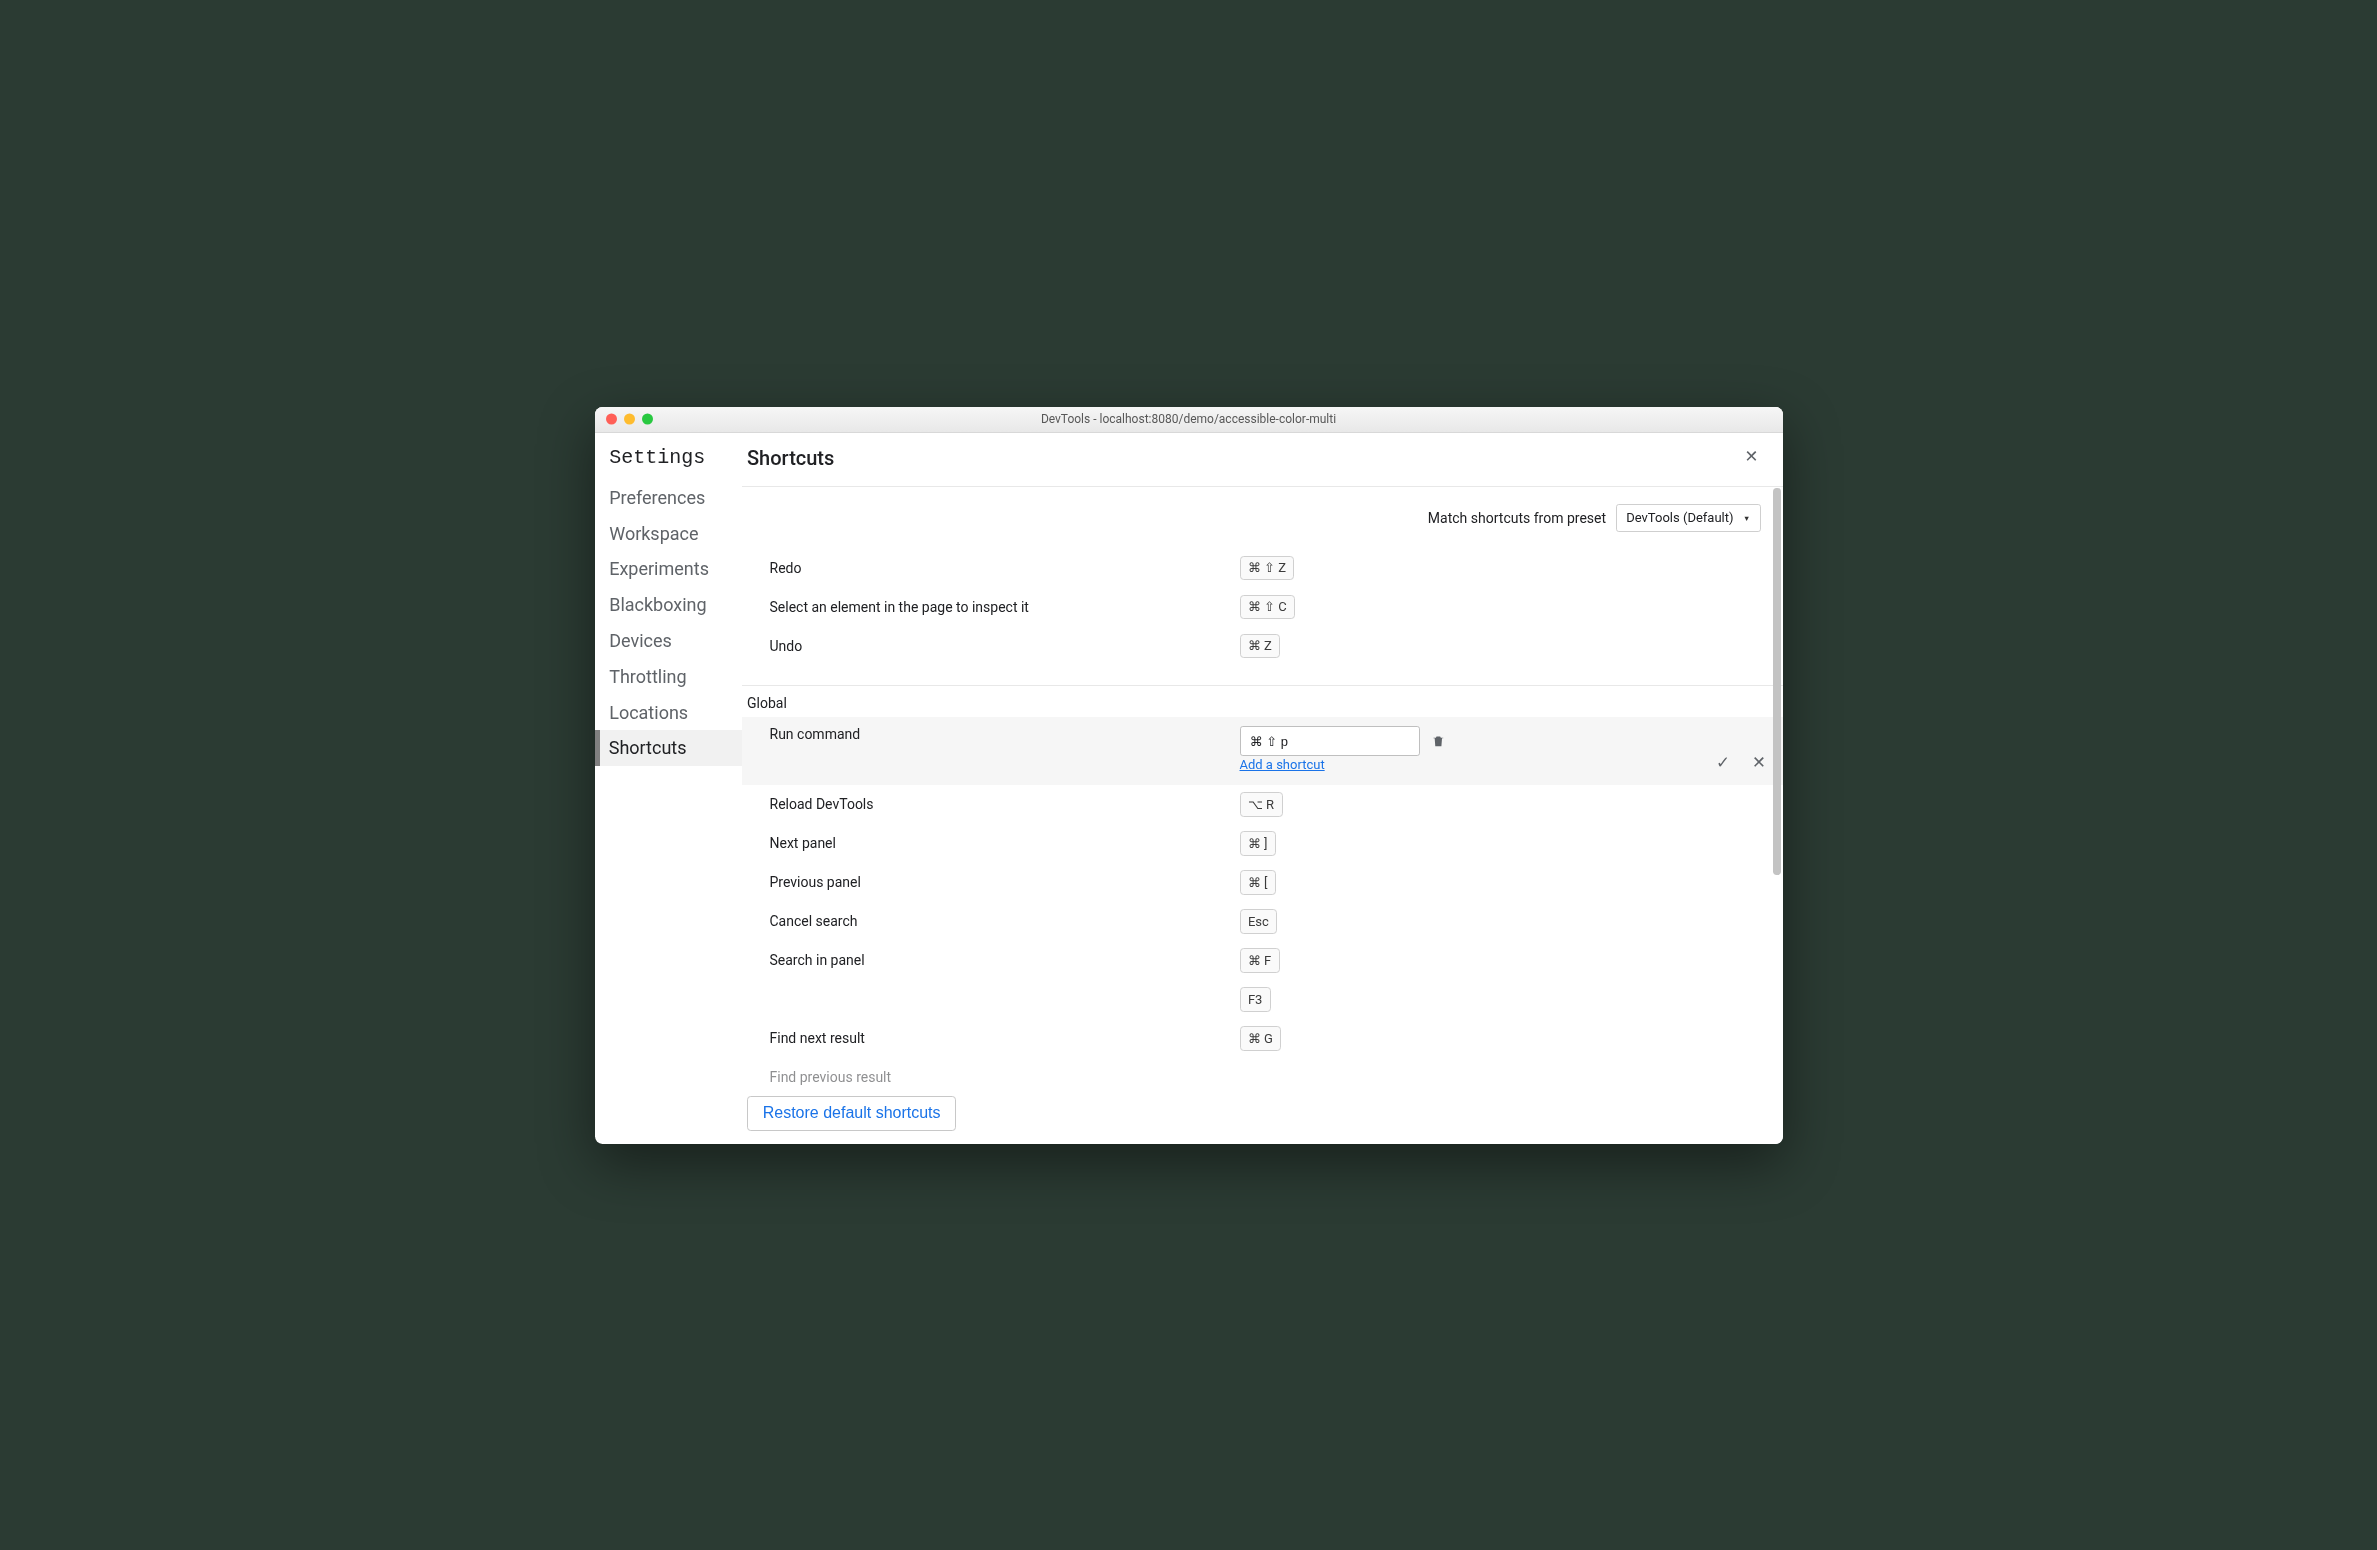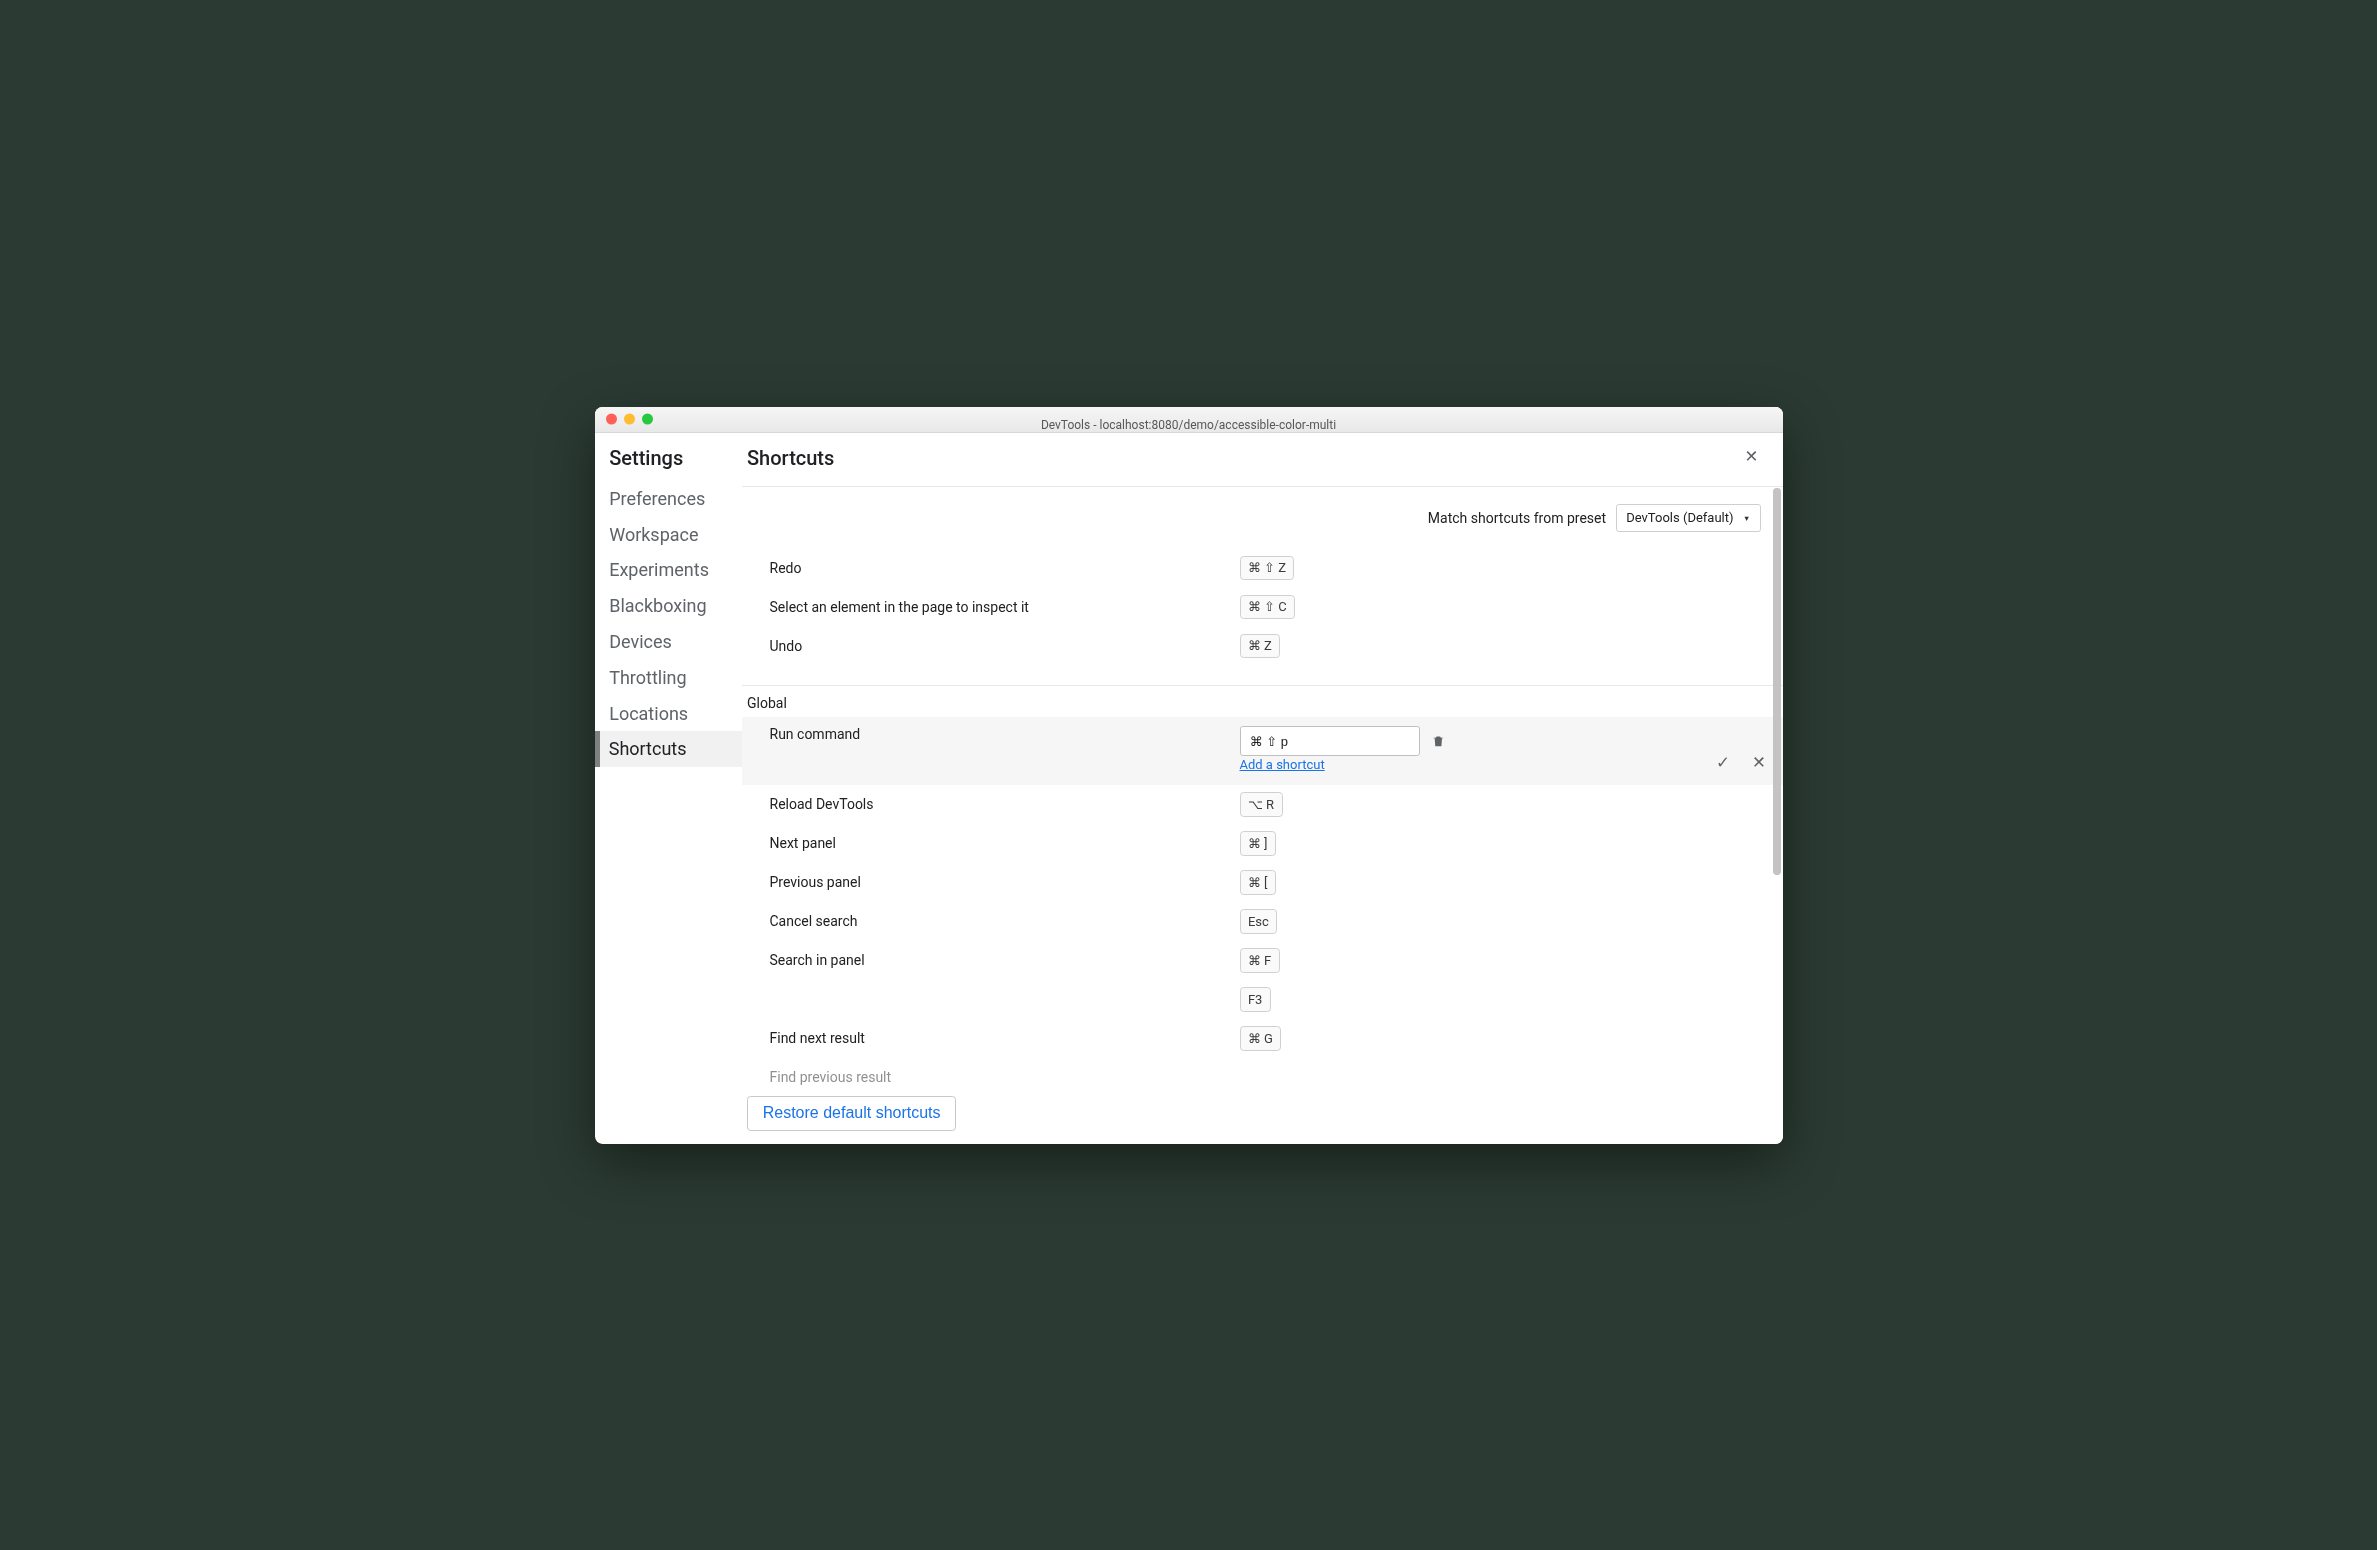--- a/index.html
+++ b/index.html
@@ -21,21 +21,21 @@
       overflow: hidden;
       display: flex;
       flex-direction: column;
       position: relative;
     }
     .titlebar {
       height: 26px;
       background: linear-gradient(#f6f6f6,#e8e8e8);
       border-bottom: 0.9px solid #d8d8d8;
       display: flex;
-      align-items: flex-end;
+      align-items: center;
       position: relative;
     }
     .traffic {
       display: flex;
       gap: 7.4px;
       position: absolute;
       left: 11px;
       top: 50%;
       transform: translateY(-50%);
     }
@@ -57,20 +57,21 @@
     .sidebar {
       width: 147px;
       padding-top: 13px;
       border-right: none;
     }
     .sidebar h1 {
       font-size: 20px;
       font-weight: 500;
       color: #202124;
       padding: 0 14.7px 11px 14.7px;
+      font-family: Liberation Mono, monospace;
     }
     .nav-item {
       font-size: 18px;
       color: #5f6368;
       padding: 7.4px 14.7px;
       cursor: pointer;
     }
     .nav-item.selected {
       background: #f1f1f1;
       color:#202124;

